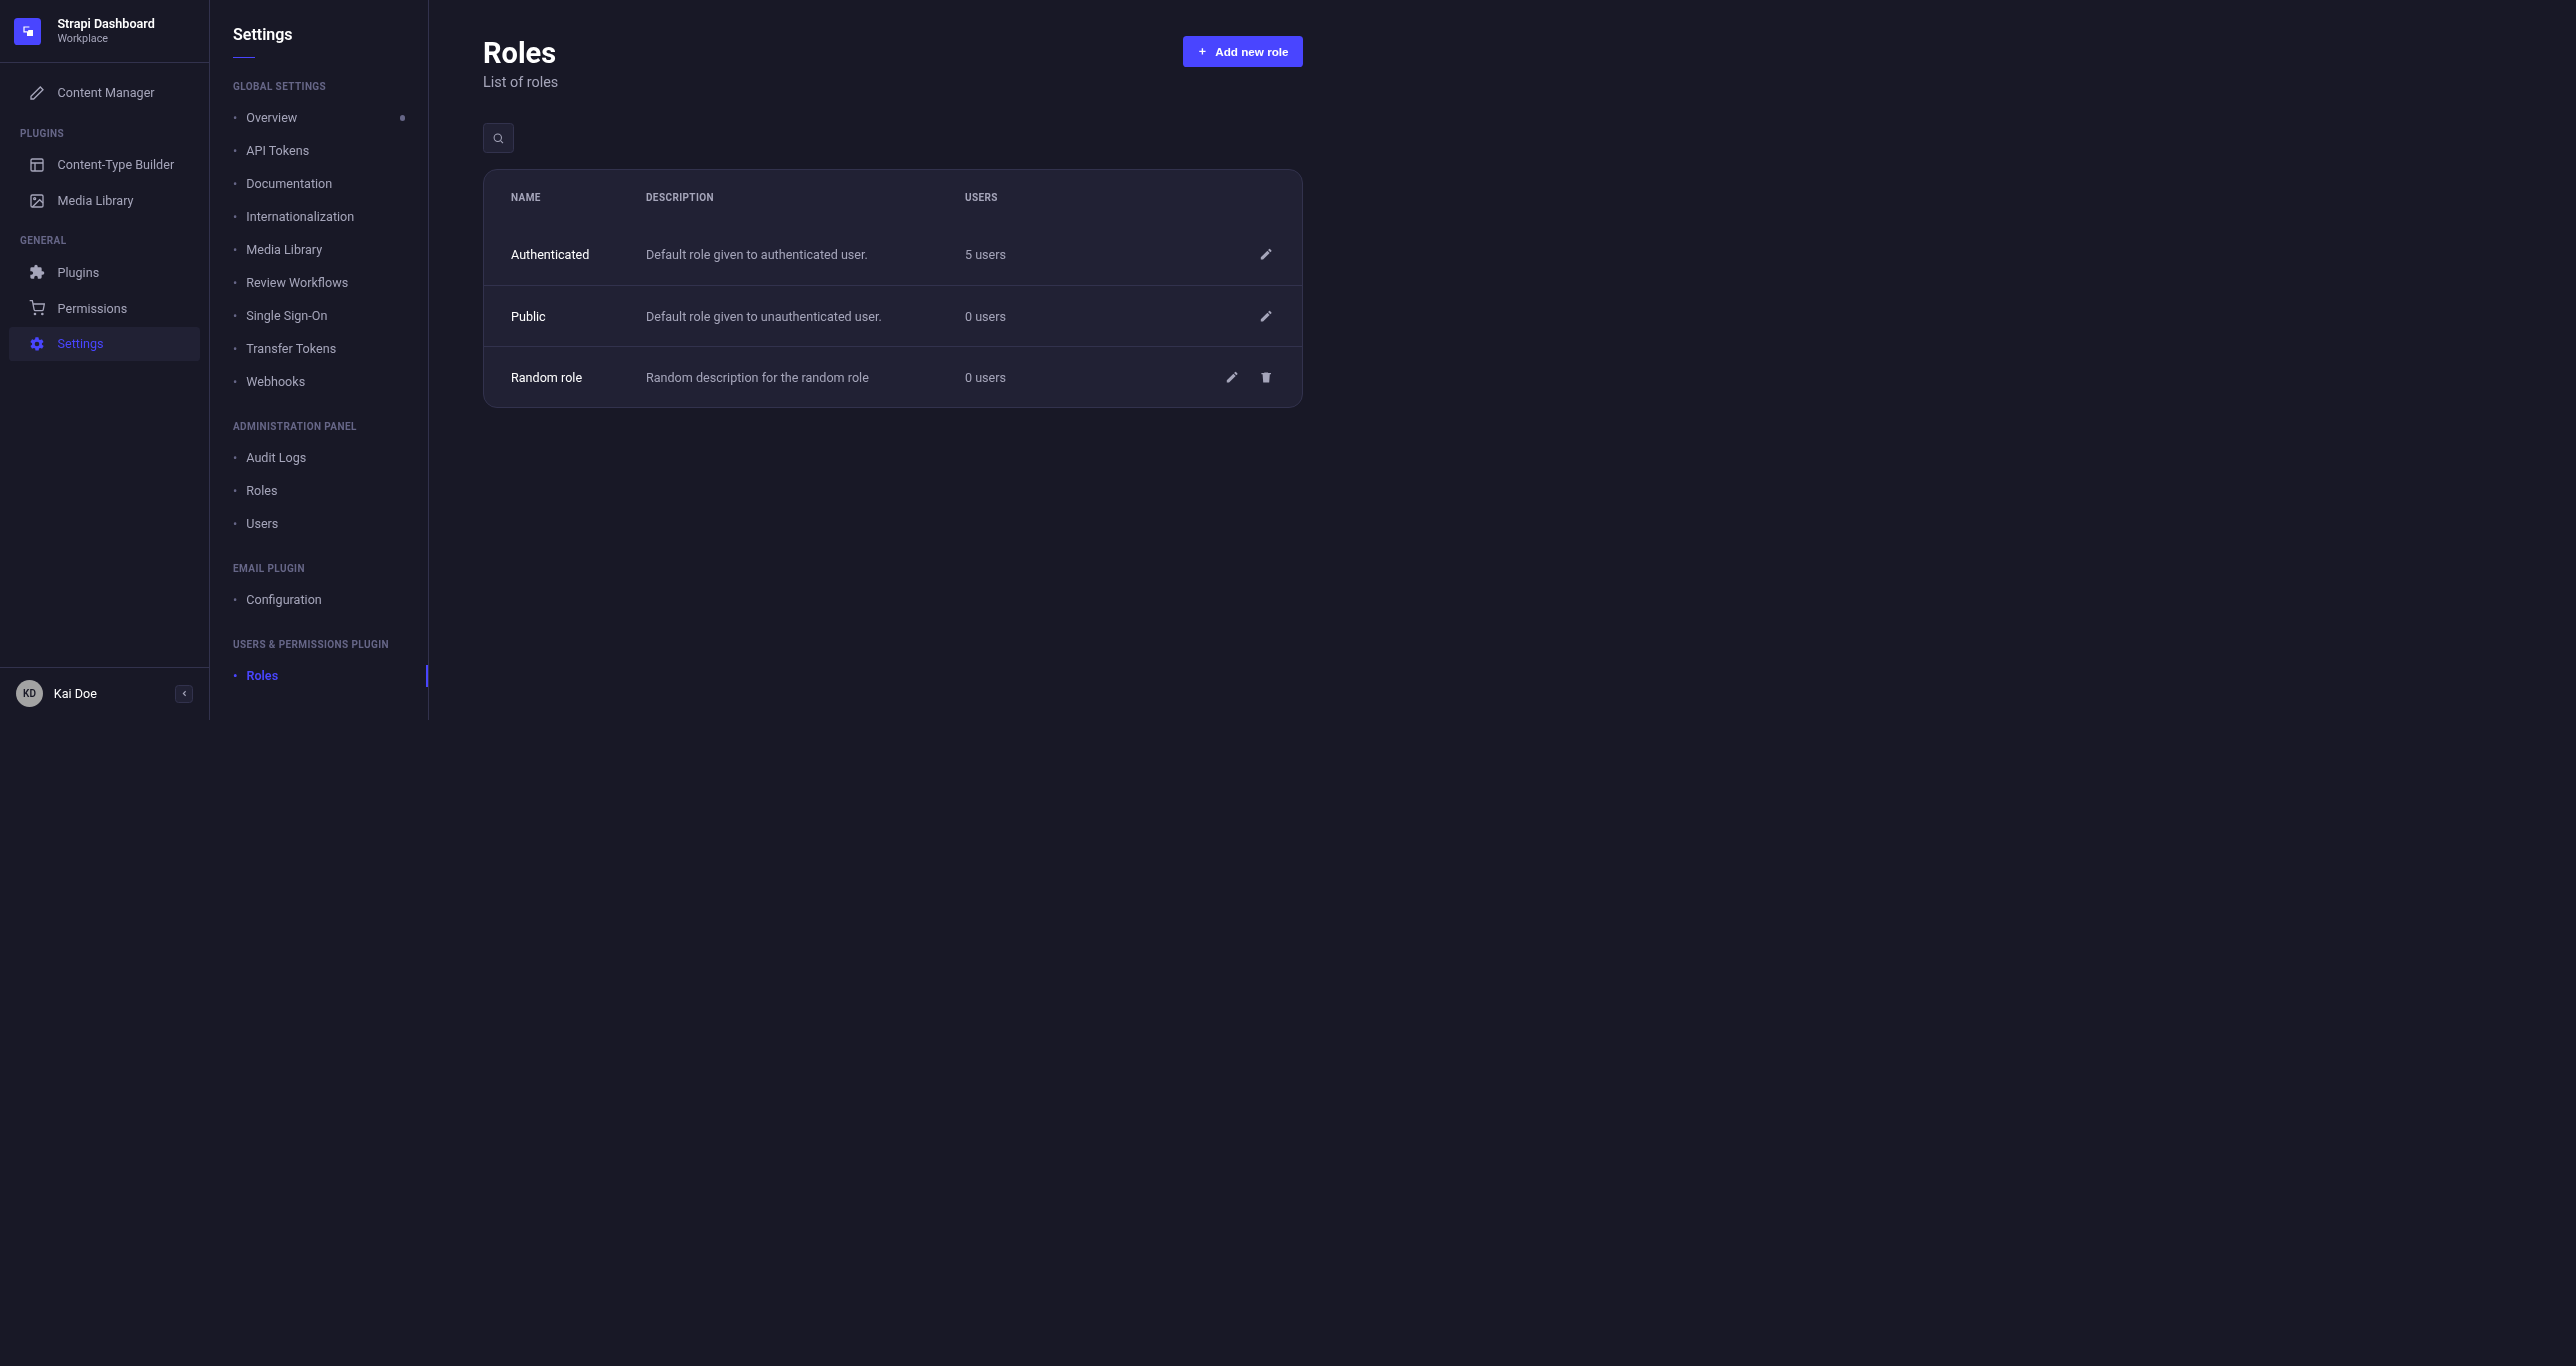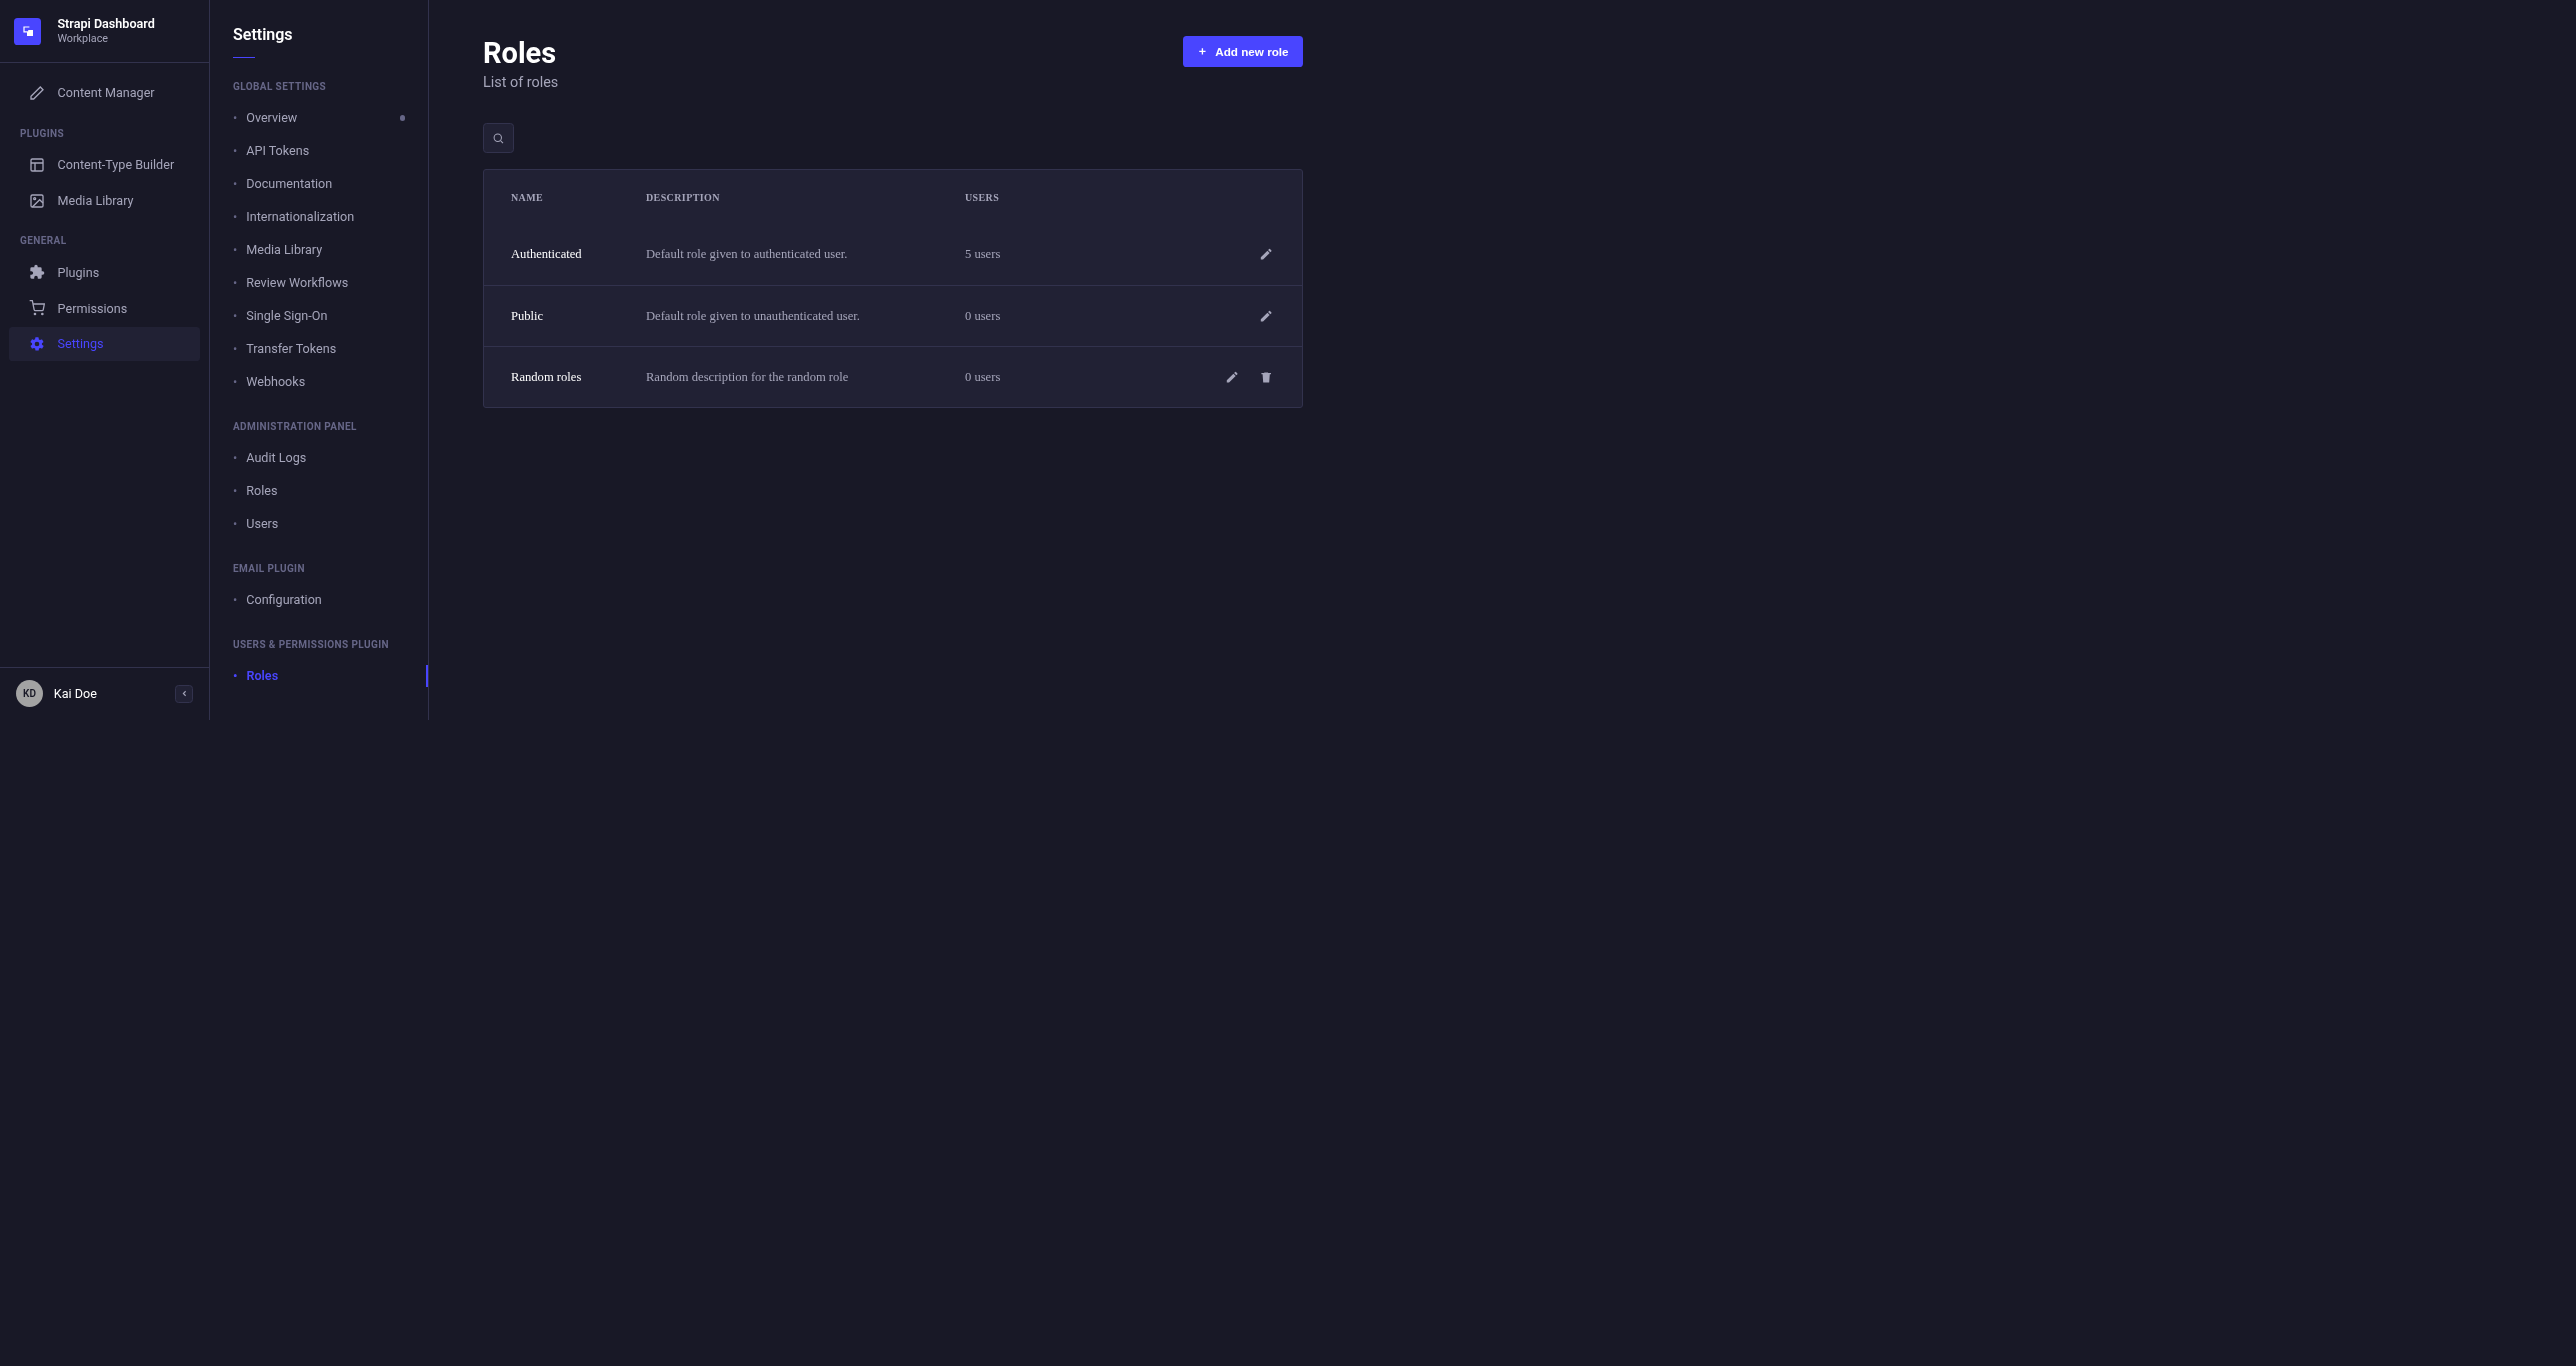--- a/index.html
+++ b/index.html
@@ -239,23 +239,22 @@
   align-items: center;
   justify-content: center;
   cursor: pointer;
   margin-bottom: 16px;
 }
 .search-btn svg { width: 12.6px; height: 12.6px; color: #a5a5ba; }
 
 .table-wrap {
   background: #212134;
   border: 0.9px solid #32324d;
-  border-radius: 3px;
+  border-radius: 14px;
   overflow: hidden;
-  font-family: Liberation Serif, serif;
 }
 .table-row {
   display: grid;
   grid-template-columns: 1.1fr 2.6fr 1.5fr 126px;
   align-items: center;
   padding: 0 27px;
   min-height: 61px;
 }
 .table-row.header {
   min-height: 54px;
@@ -466,21 +465,21 @@
           <div class="td dim">0 users</div>
           <div class="row-actions">
             <div class="icon-btn">
               <svg viewBox="0 0 24 24" fill="currentColor">
                 <path d="M3 17.25V21h3.75L17.81 9.94l-3.75-3.75L3 17.25zM20.71 7.04a1 1 0 000-1.41l-2.34-2.34a1 1 0 00-1.41 0l-1.83 1.83 3.75 3.75 1.83-1.83z"></path>
               </svg>
             </div>
           </div>
         </div>
         <div class="table-row">
-          <div class="td">Random roles</div>
+          <div class="td">Random role</div>
           <div class="td dim">Random description for the random role</div>
           <div class="td dim">0 users</div>
           <div class="row-actions">
             <div class="icon-btn">
               <svg viewBox="0 0 24 24" fill="currentColor">
                 <path d="M3 17.25V21h3.75L17.81 9.94l-3.75-3.75L3 17.25zM20.71 7.04a1 1 0 000-1.41l-2.34-2.34a1 1 0 00-1.41 0l-1.83 1.83 3.75 3.75 1.83-1.83z"></path>
               </svg>
             </div>
             <div class="icon-btn">
               <svg viewBox="0 0 24 24" fill="currentColor">

